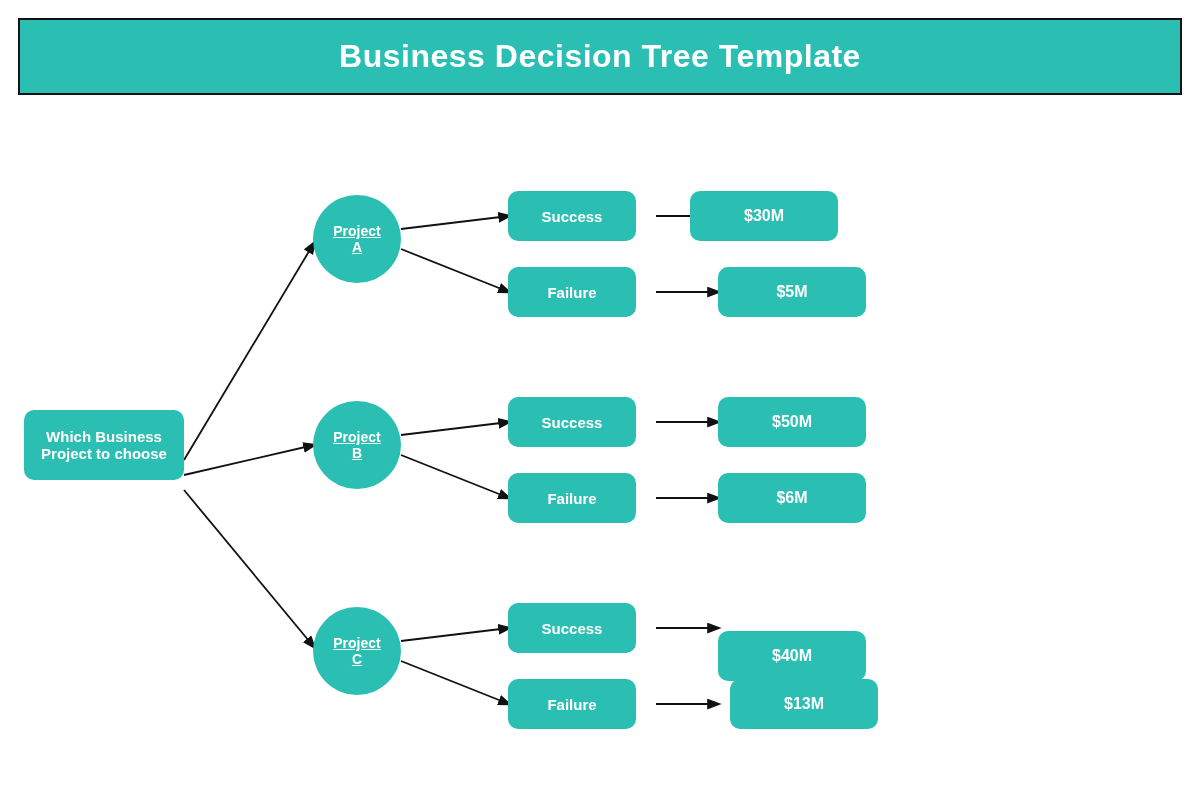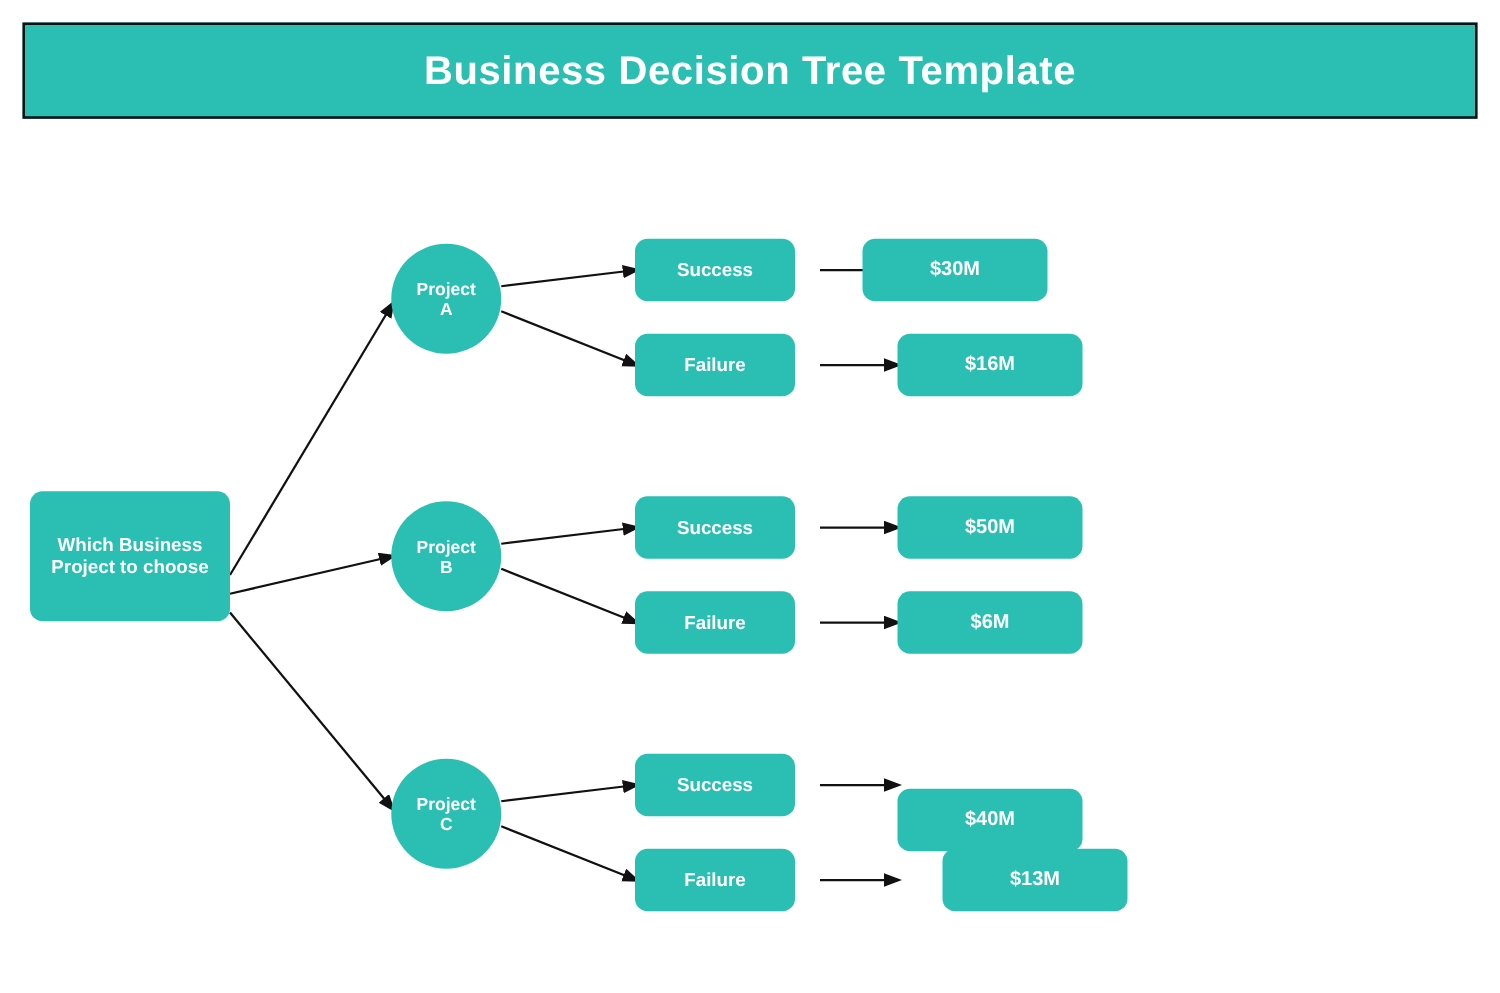--- a/index.html
+++ b/index.html
@@ -32,21 +32,21 @@
       margin: 0 18px;
     }
 
     
     .root-box {
       position: absolute;
       left: 6px;
       top: 50%;
       transform: translateY(-50%);
       width: 160px;
-      height: 104px;
+      height: 70px;
       background: #2bbfb3;
       border-radius: 10px;
       display: flex;
       align-items: center;
       justify-content: center;
       text-align: center;
       color: #fff;
       font-size: 15px;
       font-weight: 600;
       z-index: 10;
@@ -60,20 +60,21 @@
       background: #2bbfb3;
       border-radius: 50%;
       display: flex;
       align-items: center;
       justify-content: center;
       text-align: center;
       color: #fff;
       font-size: 14px;
       font-weight: 700;
       z-index: 10;
+      text-decoration: underline;
     }
 
     
     .outcome-box {
       position: absolute;
       width: 128px;
       height: 50px;
       background: #2bbfb3;
       border-radius: 10px;
       display: flex;
@@ -196,32 +197,32 @@
 
   <div class="outcome-box" style="left:490px; top:584px;">
     <span>Failure</span>
   </div>
 
   <div class="value-box" style="left:672px; top:96px;">
     <span>$30M</span>
   </div>
 
   <div class="value-box" style="left:700px; top:172px;">
-    <span>$16M</span>
+    <span>$5M</span>
   </div>
 
   <div class="value-box" style="left:700px; top:302px;">
     <span>$50M</span>
   </div>
 
   <div class="value-box" style="left:700px; top:378px;">
     <span>$6M</span>
   </div>
 
   <div class="value-box" style="left:700px; top:536px;">
     <span>$40M</span>
   </div>
 
-  <div class="value-box" style="left:736px; top:584px;">
+  <div class="value-box" style="left:712px; top:584px;">
     <span>$13M</span>
   </div>
 
 </div>
 
 </body></html>

